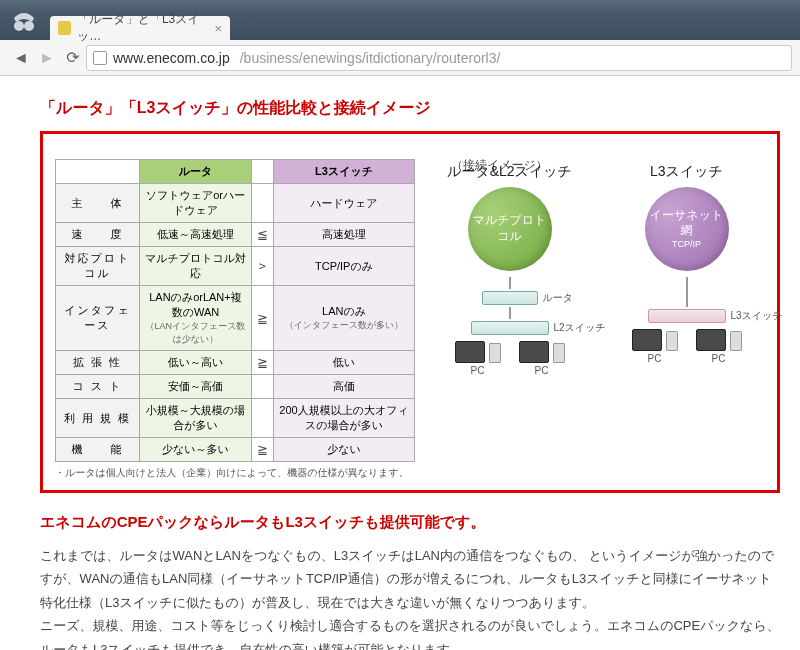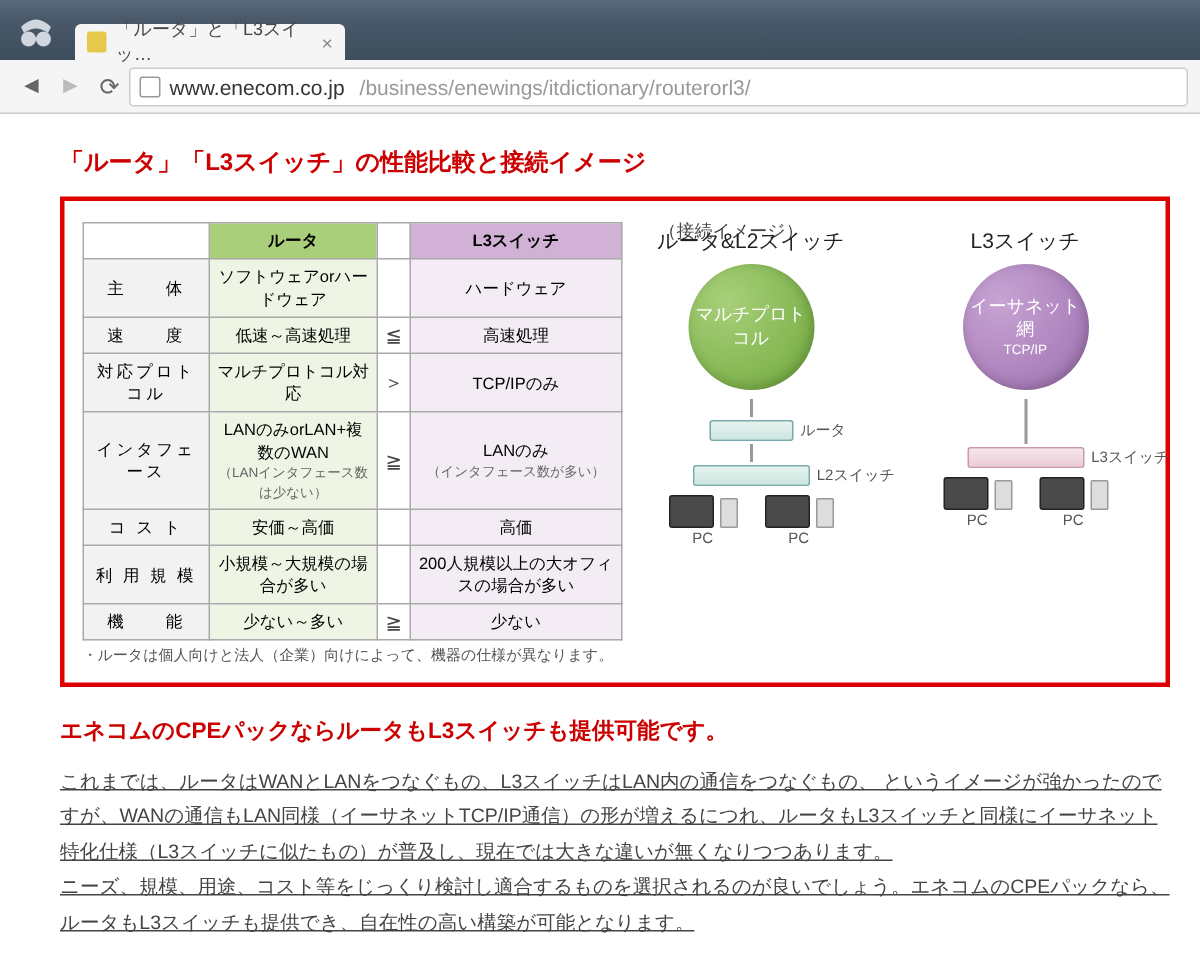--- a/index.html
+++ b/index.html
@@ -15,21 +15,21 @@
   .navrow { background: #f5f5f5; border-bottom: 1px solid #ccc; display: flex; align-items: center; padding: 5px 8px; height: 36px; }
   .navbtn { width: 22px; height: 22px; display: flex; align-items: center; justify-content: center; color: #666; margin: 0 2px; }
   .omni { flex: 1; background: #fff; border: 1px solid #ccc; border-radius: 3px; height: 26px; display: flex; align-items: center; padding: 0 6px; font-size: 14px; margin-left: 0; }
   .omni .globe { width: 14px; height: 14px; border: 1px solid #999; border-radius: 2px; margin-right: 6px; }
   .url-db { color: #333; }
   .url-pt { color: #999; padding-left: 10px; }
 
   
   .page { padding: 14px 20px 20px 40px; }
   .page-title { color: #c00; font-size: 16px; font-weight: bold; margin: 8px 0 12px 0; }
-  .redbox { border: 3px solid #d00; padding: 14px 12px 10px 12px; display: flex; gap: 4px; justify-content: flex-end; }
+  .redbox { border: 3px solid #d00; padding: 25px 12px 10px 12px; display: flex; gap: 16px; justify-content: flex-end; }
 
   
   .cmp { flex: 0 0 360px; }
   table.cmp-tbl { border-collapse: collapse; width: 100%; font-size: 11px; }
   .cmp-tbl th, .cmp-tbl td { border: 1px solid #aaa; padding: 4px 4px; text-align: center; vertical-align: middle; }
   .cmp-tbl thead th.col-r { background: #a9cf7a; }
   .cmp-tbl thead th.col-l3 { background: #d1b2d6; }
   .cmp-tbl tbody th { background: #f2f2f2; font-weight: normal; width: 84px; letter-spacing: 2px; }
   .cmp-tbl .c-r { background: #eef5e4; }
   .cmp-tbl .c-3 { background: #f3ecf5; }
@@ -52,21 +52,21 @@
   .device.sm { width: 56px; }
   .dev-label { position:absolute; left: 82px; top:-1px; font-size:10px; color:#555; white-space:nowrap; }
   .pcrow { display:flex; justify-content:center; gap:18px; margin-top:6px; }
   .pc { text-align:center; }
   .monitor { width:30px; height:22px; background:#4a4a4a; border:1px solid #222; border-radius:2px; margin:0 auto; }
   .tower { width:12px; height:20px; background:#ddd; border:1px solid #999; display:inline-block; margin-left:2px; vertical-align:bottom; border-radius:1px;}
   .pcset { display:flex; align-items:flex-end; justify-content:center; gap:2px; }
   .pc-lbl { font-size:10px; color:#555; margin-top:2px; }
 
   .subhead { color:#c00; font-size:15px; font-weight:bold; margin: 20px 0 12px; }
-  .bodytext { font-size: 13px; color:#444; line-height:1.8;text-decoration:underline; }
+  .bodytext { font-size: 13px; color:#444; line-height:1.8; }
 </style>
 </head>
 <body>
 
 <div class="chrome-top"></div>
 <div class="incognito">
   <svg viewBox="0 0 32 28">
       <path fill="#cfd6dd" d="M6 10 Q16 0 26 10 L24 14 Q16 8 8 14 Z"></path>
       <circle cx="11" cy="18" r="5" fill="#cfd6dd"></circle>
       <circle cx="21" cy="18" r="5" fill="#cfd6dd"></circle>
@@ -124,20 +124,26 @@
               <td class="op">＞</td>
               <td class="c-3">TCP/IPのみ</td>
             </tr>
             <tr>
               <th>インタフェース</th>
               <td class="c-r">LANのみorLAN+複数のWAN<span class="sml">（LANインタフェース数は少ない）</span></td>
               <td class="op">≧</td>
               <td class="c-3">LANのみ<span class="sml">（インタフェース数が多い）</span></td>
             </tr>
             <tr>
+              <th>拡 張 性</th>
+              <td class="c-r">低い～高い</td>
+              <td class="op">≧</td>
+              <td class="c-3">低い</td>
+            </tr>
+            <tr>
               <th>コ ス ト</th>
               <td class="c-r">安価～高価</td>
               <td class="op"></td>
               <td class="c-3">高価</td>
             </tr>
             <tr>
               <th>利 用 規 模</th>
               <td class="c-r">小規模～大規模の場合が多い</td>
               <td class="op"></td>
               <td class="c-3">200人規模以上の大オフィスの場合が多い</td>

